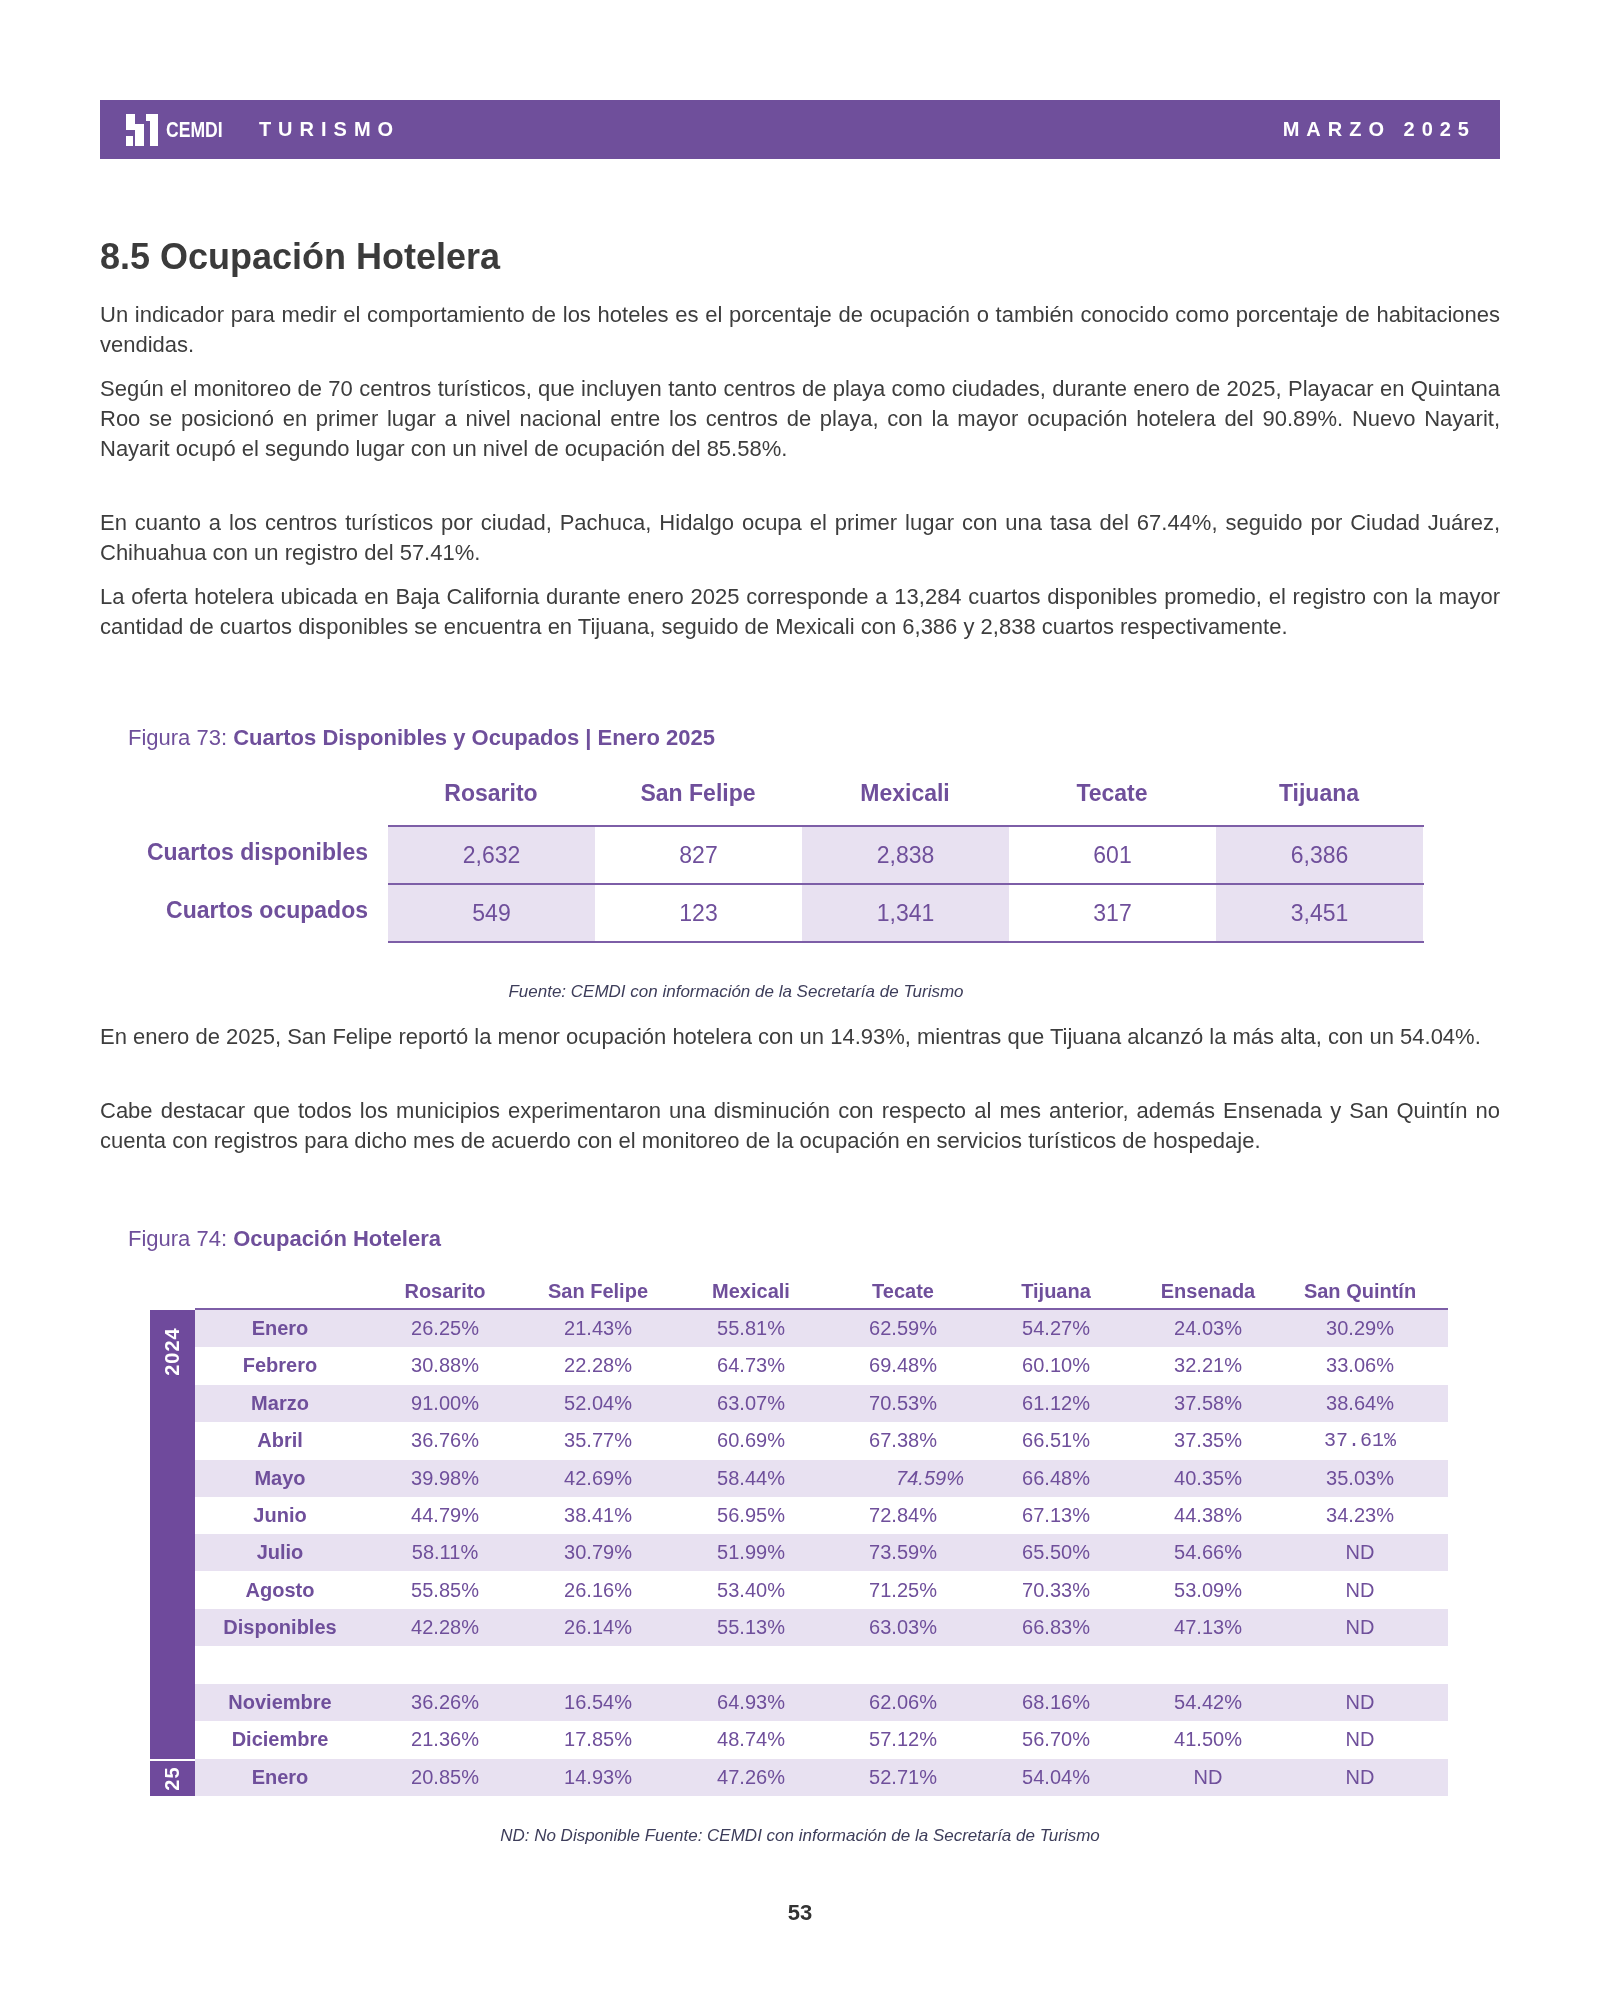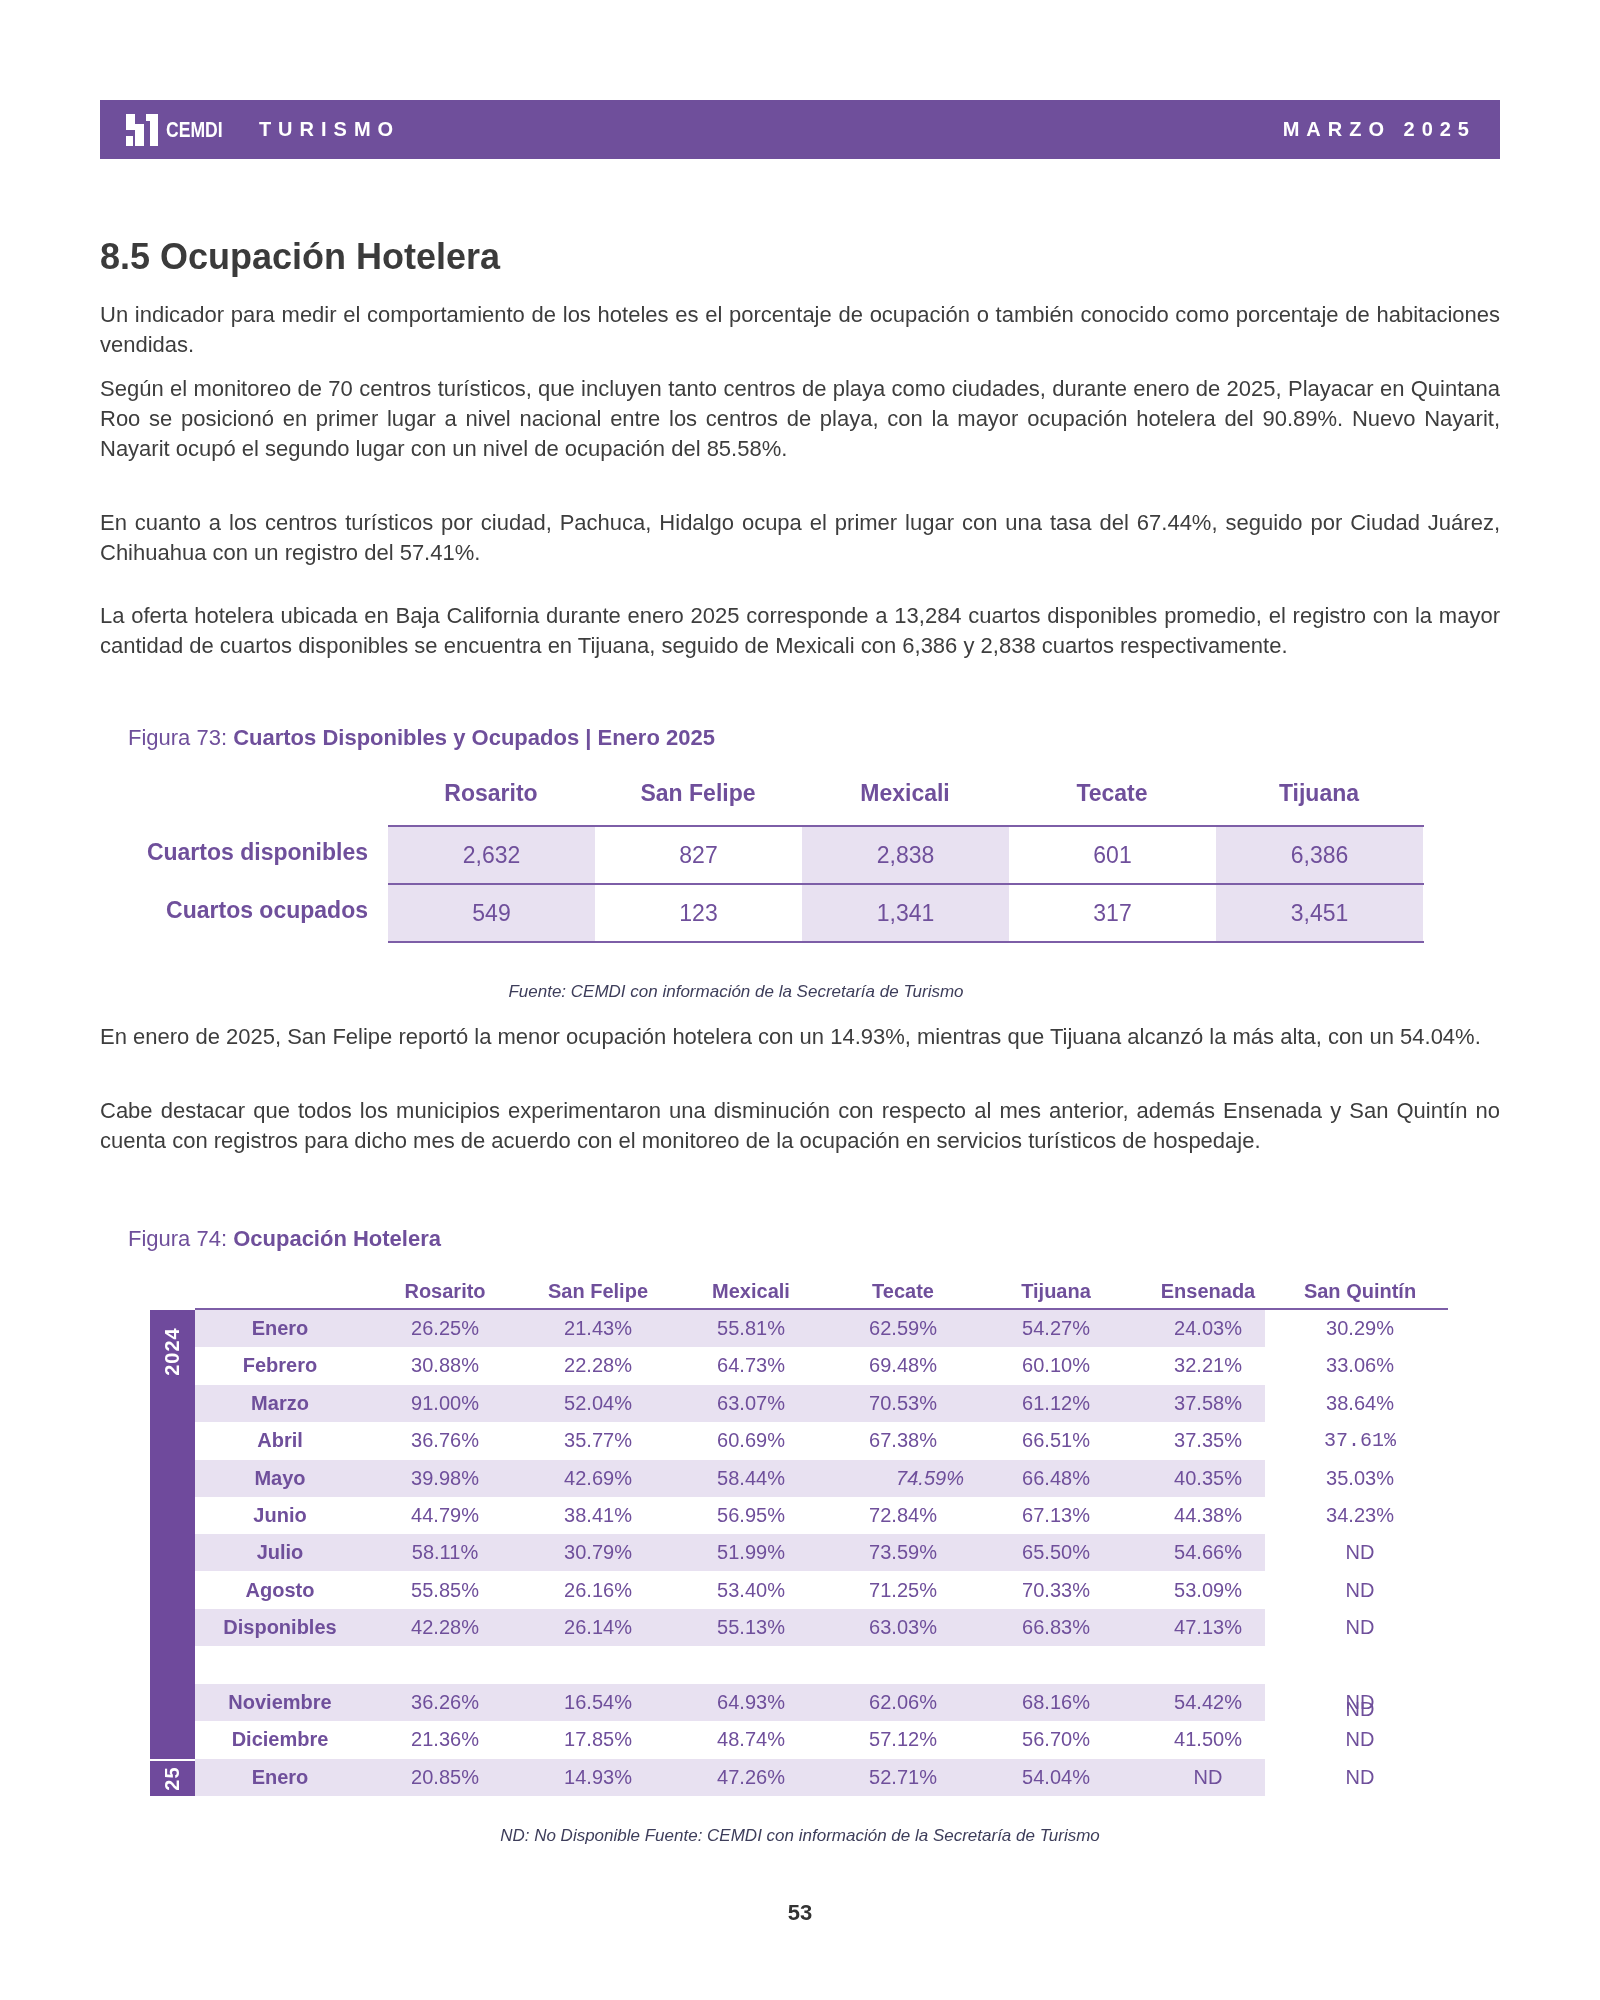--- a/index.html
+++ b/index.html
@@ -24,21 +24,21 @@
   .t73-rowlabel{position:absolute;font-size:23px;font-weight:bold;color:#6f4f9b;text-align:right;width:248px;left:0;}
   .t73-cell{position:absolute;width:207px;height:56px;display:flex;align-items:center;justify-content:center;font-size:23px;color:#6f4f9b;}
   .t73-cell.shade{background:#e8e1f1;}
   .t73-line{position:absolute;left:268px;width:1036px;height:2px;background:#7d5ea7;}
 
   .source{position:absolute;font-size:17px;font-style:italic;color:#3d3d5a;text-align:center;}
 
   
   .t74-head{position:absolute;top:1280px;font-size:20px;font-weight:bold;color:#6f4f9b;text-align:center;width:150px;}
   .t74-topline{position:absolute;left:195px;top:1308px;width:1253px;height:2px;background:#7d5ea7;}
-  .t74-row{position:absolute;left:195px;width:1070px;height:37px;}
+  .t74-row{position:absolute;left:195px;width:1253px;height:37px;}
   .t74-row.shade{background:#e8e1f1;}
   .t74-month{position:absolute;left:0;width:170px;top:0;height:37px;display:flex;align-items:center;justify-content:center;font-size:20px;font-weight:bold;color:#6f4f9b;}
   .t74-val{position:absolute;top:0;height:37px;width:150px;display:flex;align-items:center;justify-content:center;font-size:20px;color:#6f4f9b;}
   .yearbar{position:absolute;left:150px;width:45px;background:#6f4a9c;color:#fff;font-weight:bold;font-size:20px;display:flex;align-items:center;justify-content:center;}
   .yearbar span{transform:rotate(-90deg);white-space:nowrap;letter-spacing:1px;}
 
   .page-num{position:absolute;left:0;width:1600px;top:1900px;text-align:center;font-size:22px;font-weight:bold;color:#333;}
 </style>
 </head>
 <body>
@@ -57,21 +57,21 @@
   </div>
   <span class="section-label">TURISMO</span>
   <span class="date-label">MARZO 2025</span>
 </div>
 
 <h1 class="title">8.5 Ocupación Hotelera</h1>
 
 <p class="para" style="top:300px;">Un indicador para medir el comportamiento de los hoteles es el porcentaje de ocupación o también conocido como porcentaje de habitaciones vendidas.</p>
 <p class="para" style="top:374px;">Según el monitoreo de 70 centros turísticos, que incluyen tanto centros de playa como ciudades, durante enero de 2025, Playacar en Quintana Roo se posicionó en primer lugar a nivel nacional entre los centros de playa, con la mayor ocupación hotelera del 90.89%. Nuevo Nayarit, Nayarit ocupó el segundo lugar con un nivel de ocupación del 85.58%.</p>
 <p class="para" style="top:508px;">En cuanto a los centros turísticos por ciudad, Pachuca, Hidalgo ocupa el primer lugar con una tasa del 67.44%, seguido por Ciudad Juárez, Chihuahua con un registro del 57.41%.</p>
-<p class="para" style="top:582px;margin-top:19px;">La oferta hotelera ubicada en Baja California durante enero 2025 corresponde a 13,284 cuartos disponibles promedio, el registro con la mayor cantidad de cuartos disponibles se encuentra en Tijuana, seguido de Mexicali con 6,386 y 2,838 cuartos respectivamente.</p>
+<p class="para" style="top:582px;">La oferta hotelera ubicada en Baja California durante enero 2025 corresponde a 13,284 cuartos disponibles promedio, el registro con la mayor cantidad de cuartos disponibles se encuentra en Tijuana, seguido de Mexicali con 6,386 y 2,838 cuartos respectivamente.</p>
 
 <div class="fig-caption" style="left:128px;top:725px;">
   <span>Figura 73: </span><b>Cuartos Disponibles y Ocupados | Enero 2025</b>
 </div>
 
 <div class="t73">
   <div class="t73-head" style="left:268px;">Rosarito</div>
   <div class="t73-head" style="left:475px;">San Felipe</div>
   <div class="t73-head" style="left:682px;">Mexicali</div>
   <div class="t73-head" style="left:889px;">Tecate</div>

